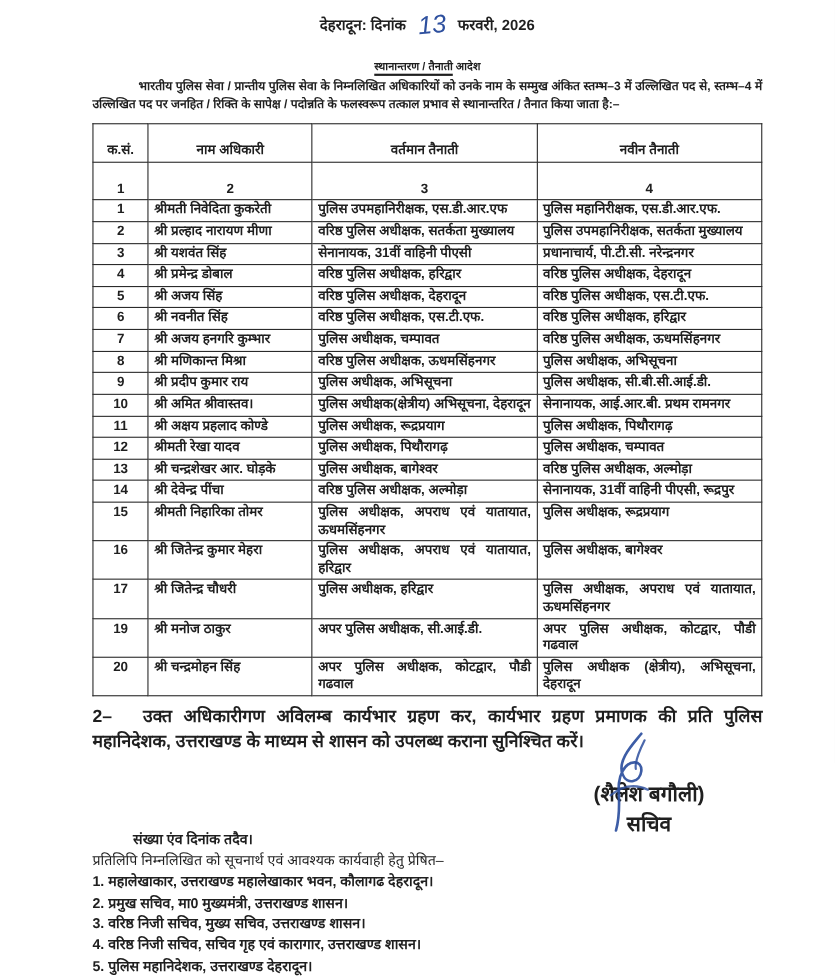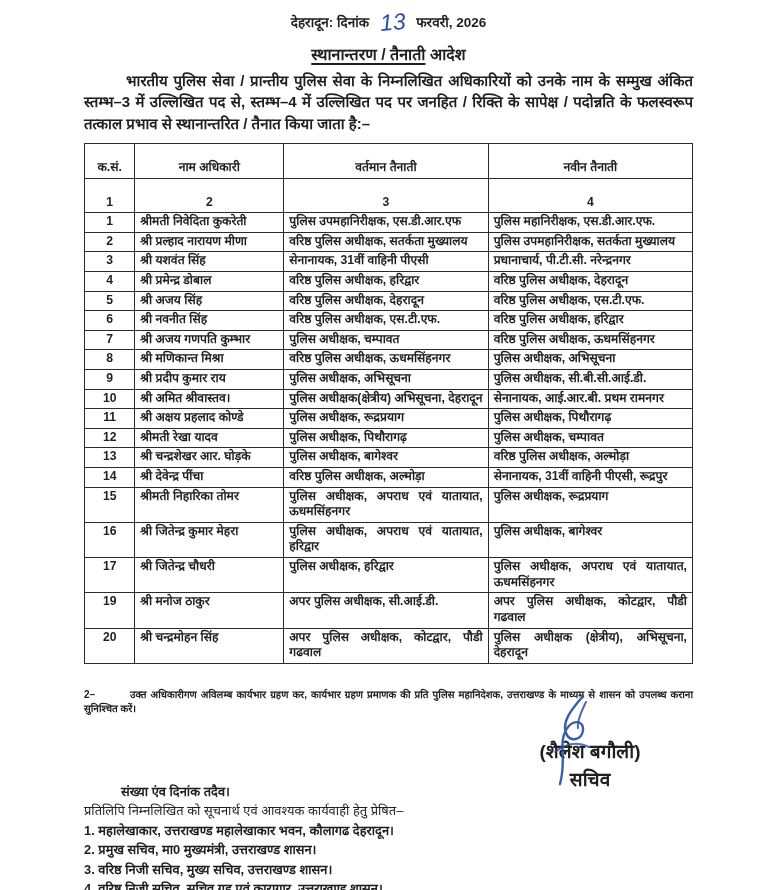--- a/index.html
+++ b/index.html
@@ -29,32 +29,32 @@
     font-size:23px;
     font-weight:500;
     font-style:italic;
     transform:rotate(-5deg);
     margin:0 7px;
     position:relative;
     top:3px;
   }
   .doc-title {
     text-align:center;
-    font-size:16px;
+    font-size:10px;
     font-weight:700;
-    margin-top:7px;
+    margin-top:17px;
   }
   .doc-title .u {
     text-decoration:underline;
     text-decoration-thickness:1.5px;
     text-underline-offset:3px;
   }
   .intro {
     margin-top:5px;
-    font-size:15px;
+    font-size:11px;
     font-weight:600;
     line-height:1.42;
     text-align:justify;
     text-indent:42px;
   }
   table.transfer {
     width:100%;
     border-collapse:collapse;
     margin-top:9px;
     font-size:12.2px;
@@ -71,22 +71,22 @@
     font-weight:700;
     padding-top:16px;
     padding-bottom:2px;
   }
   th.num-row { font-weight:700; padding-top:0; padding-bottom:1px; }
   td.col-sn  { width:50px; text-align:center; }
   td.col-name{ width:148px; }
   td.col-current { width:203px; text-align:justify; }
   td.col-new { width:203px; text-align:justify; }
   .order-para {
-    margin-top:24px;
-    font-size:10px;
+    margin-top:8px;
+    font-size:16px;
     font-weight:600;
     line-height:1.42;
     text-align:justify;
   }
   .order-para .para-num {
     display:inline-block;
     width:46px;
   }
   .sig-area {
     position:relative;
@@ -181,21 +181,21 @@
           <td class="col-new">वरिष्ठ पुलिस अधीक्षक, एस.टी.एफ.</td>
         </tr>
         <tr>
           <td class="col-sn">6</td>
           <td class="col-name">श्री नवनीत सिंह</td>
           <td class="col-current">वरिष्ठ पुलिस अधीक्षक, एस.टी.एफ.</td>
           <td class="col-new">वरिष्ठ पुलिस अधीक्षक, हरिद्वार</td>
         </tr>
         <tr>
           <td class="col-sn">7</td>
-          <td class="col-name">श्री अजय गणपति कुम्भार</td>
+          <td class="col-name">श्री अजय हनगरि कुम्भार</td>
           <td class="col-current">पुलिस अधीक्षक, चम्पावत</td>
           <td class="col-new">वरिष्ठ पुलिस अधीक्षक, ऊधमसिंहनगर</td>
         </tr>
         <tr>
           <td class="col-sn">8</td>
           <td class="col-name">श्री मणिकान्त मिश्रा</td>
           <td class="col-current">वरिष्ठ पुलिस अधीक्षक, ऊधमसिंहनगर</td>
           <td class="col-new">पुलिस अधीक्षक, अभिसूचना</td>
         </tr>
         <tr>

